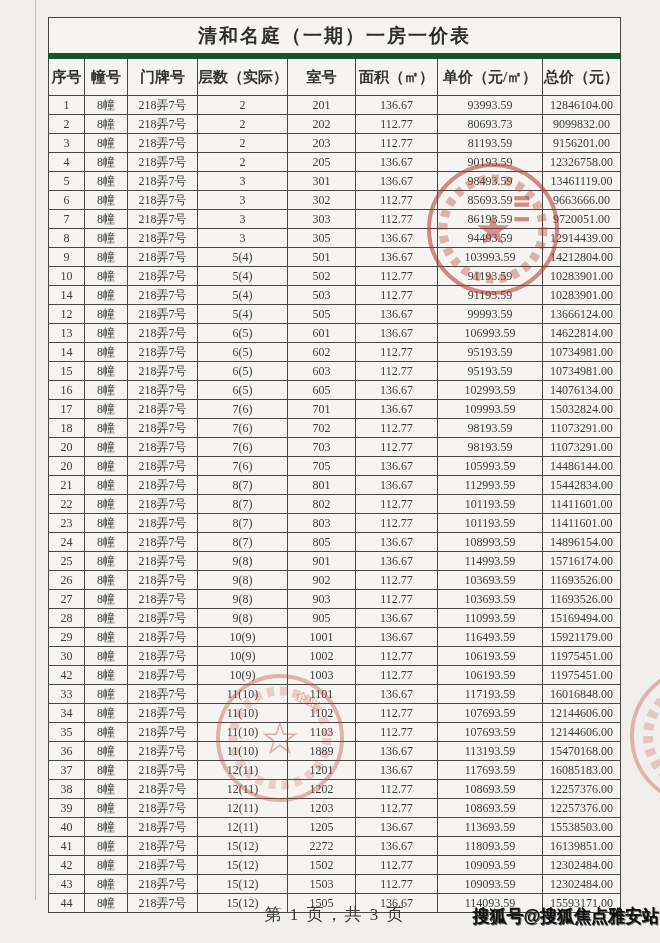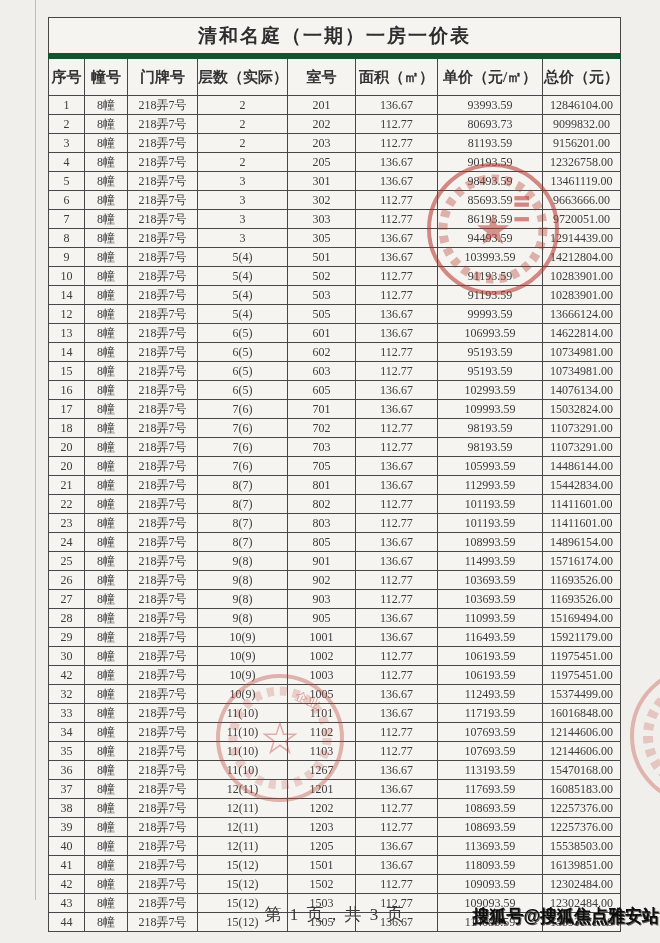--- a/index.html
+++ b/index.html
@@ -391,30 +391,20 @@
           <td>42</td>
           <td>8幢</td>
           <td>218弄7号</td>
           <td>10(9)</td>
           <td>1003</td>
           <td>112.77</td>
           <td>106193.59</td>
           <td>11975451.00</td>
         </tr>
         <tr>
-          <td>32</td>
-          <td>8幢</td>
-          <td>218弄7号</td>
-          <td>10(9)</td>
-          <td>1005</td>
-          <td>136.67</td>
-          <td>112493.59</td>
-          <td>15374499.00</td>
-        </tr>
-        <tr>
           <td>33</td>
           <td>8幢</td>
           <td>218弄7号</td>
           <td>11(10)</td>
           <td>1101</td>
           <td>136.67</td>
           <td>117193.59</td>
           <td>16016848.00</td>
         </tr>
         <tr>
@@ -435,21 +425,21 @@
           <td>1103</td>
           <td>112.77</td>
           <td>107693.59</td>
           <td>12144606.00</td>
         </tr>
         <tr>
           <td>36</td>
           <td>8幢</td>
           <td>218弄7号</td>
           <td>11(10)</td>
-          <td>1267</td>
+          <td>1889</td>
           <td>136.67</td>
           <td>113193.59</td>
           <td>15470168.00</td>
         </tr>
         <tr>
           <td>37</td>
           <td>8幢</td>
           <td>218弄7号</td>
           <td>12(11)</td>
           <td>1201</td>
@@ -485,21 +475,21 @@
           <td>1205</td>
           <td>136.67</td>
           <td>113693.59</td>
           <td>15538503.00</td>
         </tr>
         <tr>
           <td>41</td>
           <td>8幢</td>
           <td>218弄7号</td>
           <td>15(12)</td>
-          <td>1501</td>
+          <td>2272</td>
           <td>136.67</td>
           <td>118093.59</td>
           <td>16139851.00</td>
         </tr>
         <tr>
           <td>42</td>
           <td>8幢</td>
           <td>218弄7号</td>
           <td>15(12)</td>
           <td>1502</td>

